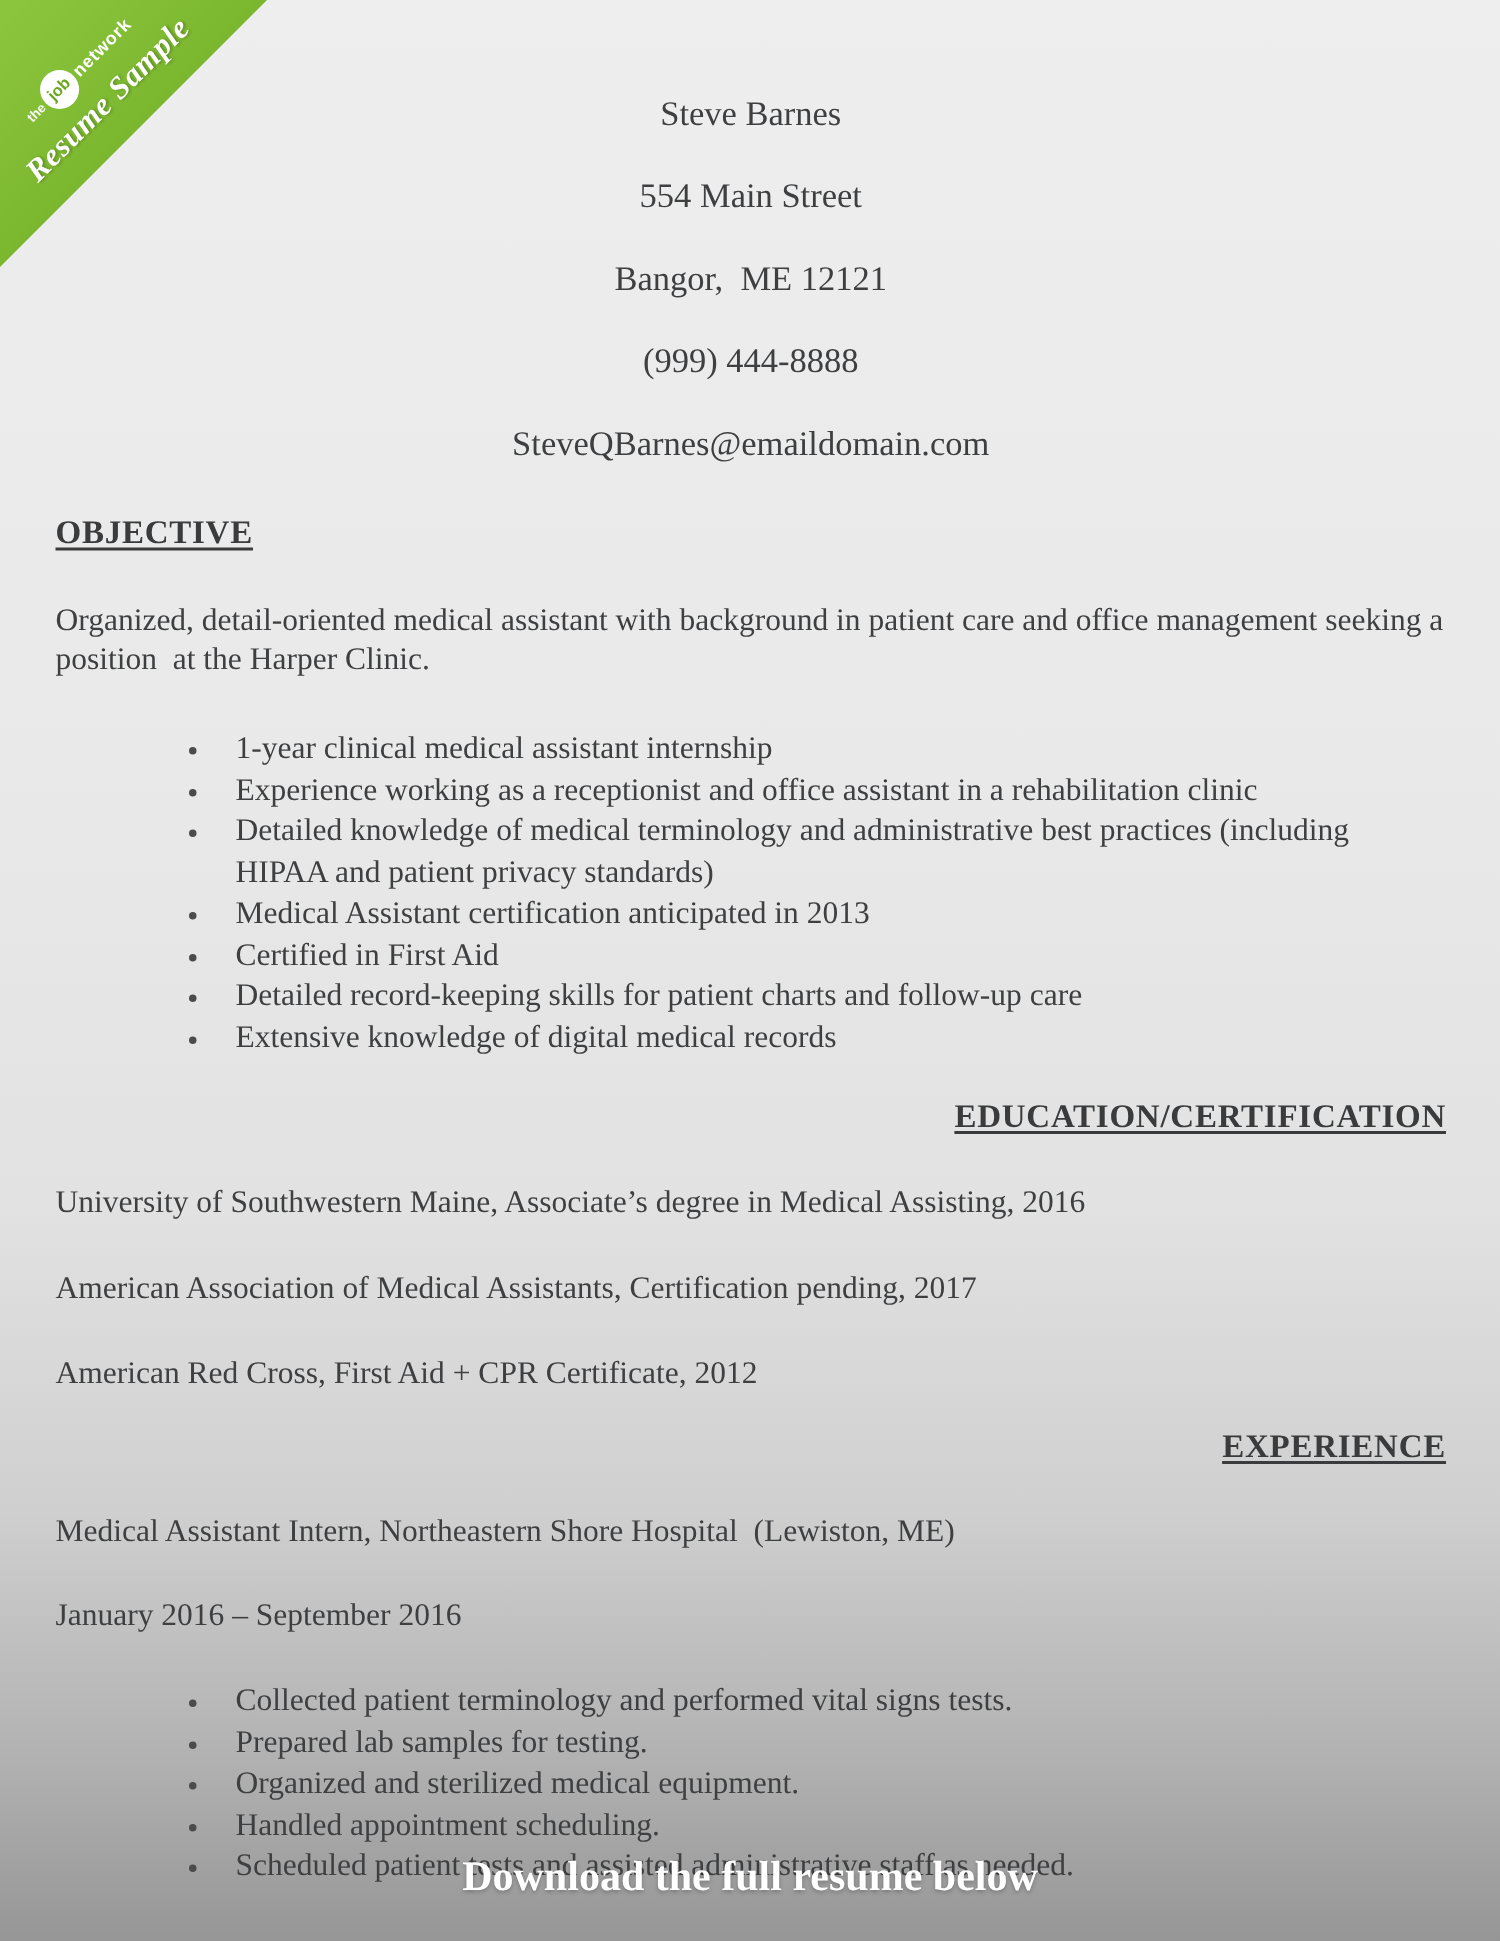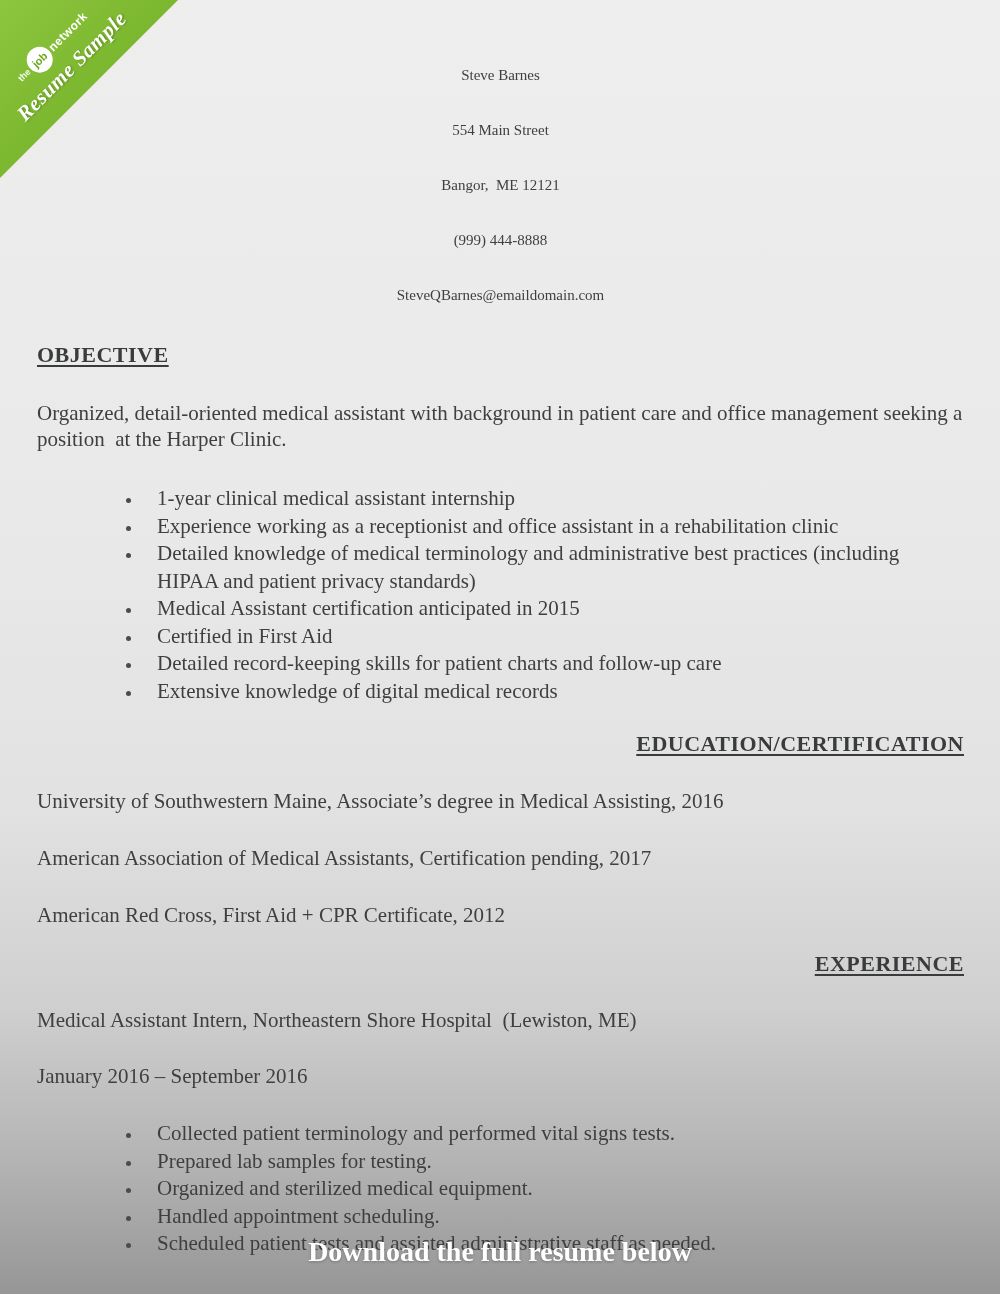--- a/index.html
+++ b/index.html
@@ -28,21 +28,21 @@
     right: 36px;
     top: 0;
   }
   
   .resume-header {
     text-align: center;
     padding-top: 64px;
   }
   .resume-header p {
     margin: 0 0 32px 0;
-    font-size: 15px;
+    font-size: 23px;
     line-height: 23px;
     white-space: pre-wrap;
   }
   
   .section-heading {
     margin: 0;
     font-size: 22px;
     line-height: 24px;
     font-weight: bold;
     letter-spacing: 0.5px;
@@ -190,21 +190,21 @@
       <p>SteveQBarnes@emaildomain.com</p>
     </header>
 
     <h2 class="section-heading mt-objective">OBJECTIVE</h2>
     <p class="body-text">Organized, detail-oriented medical assistant with background in patient care and office management seeking a position  at the Harper Clinic.</p>
 
     <ul class="bullets">
       <li>1-year clinical medical assistant internship</li>
       <li>Experience working as a receptionist and office assistant in a rehabilitation clinic</li>
       <li>Detailed knowledge of medical terminology and administrative best practices (including  HIPAA and patient privacy standards)</li>
-      <li>Medical Assistant certification anticipated in 2015</li>
+      <li>Medical Assistant certification anticipated in 2013</li>
       <li>Certified in First Aid</li>
       <li>Detailed record-keeping skills for patient charts and follow-up care</li>
       <li>Extensive knowledge of digital medical records</li>
     </ul>
 
     <h2 class="section-heading mt-education">EDUCATION/CERTIFICATION</h2>
     <p class="edu-entry">University of Southwestern Maine, Associate’s degree in Medical Assisting, 2016</p>
     <p class="edu-entry">American Association of Medical Assistants, Certification pending, 2017</p>
     <p class="edu-entry">American Red Cross, First Aid + CPR Certificate, 2012</p>
 

